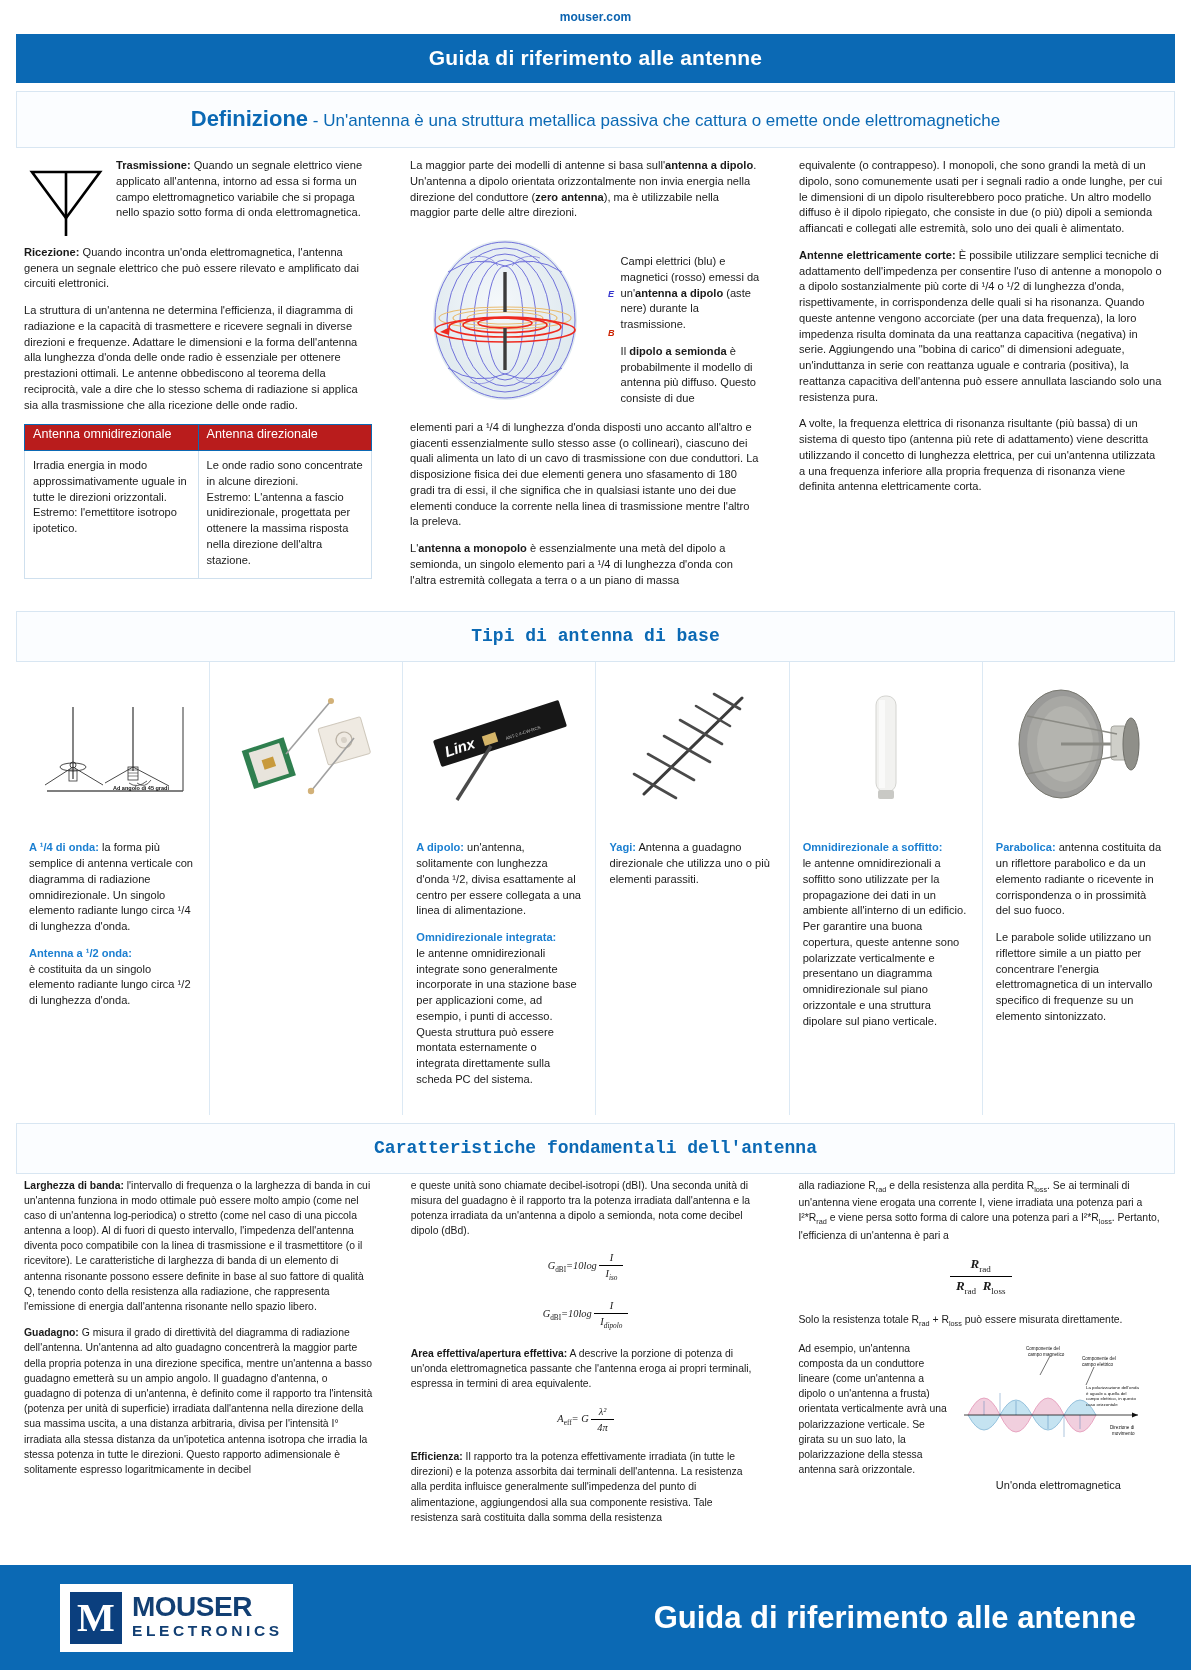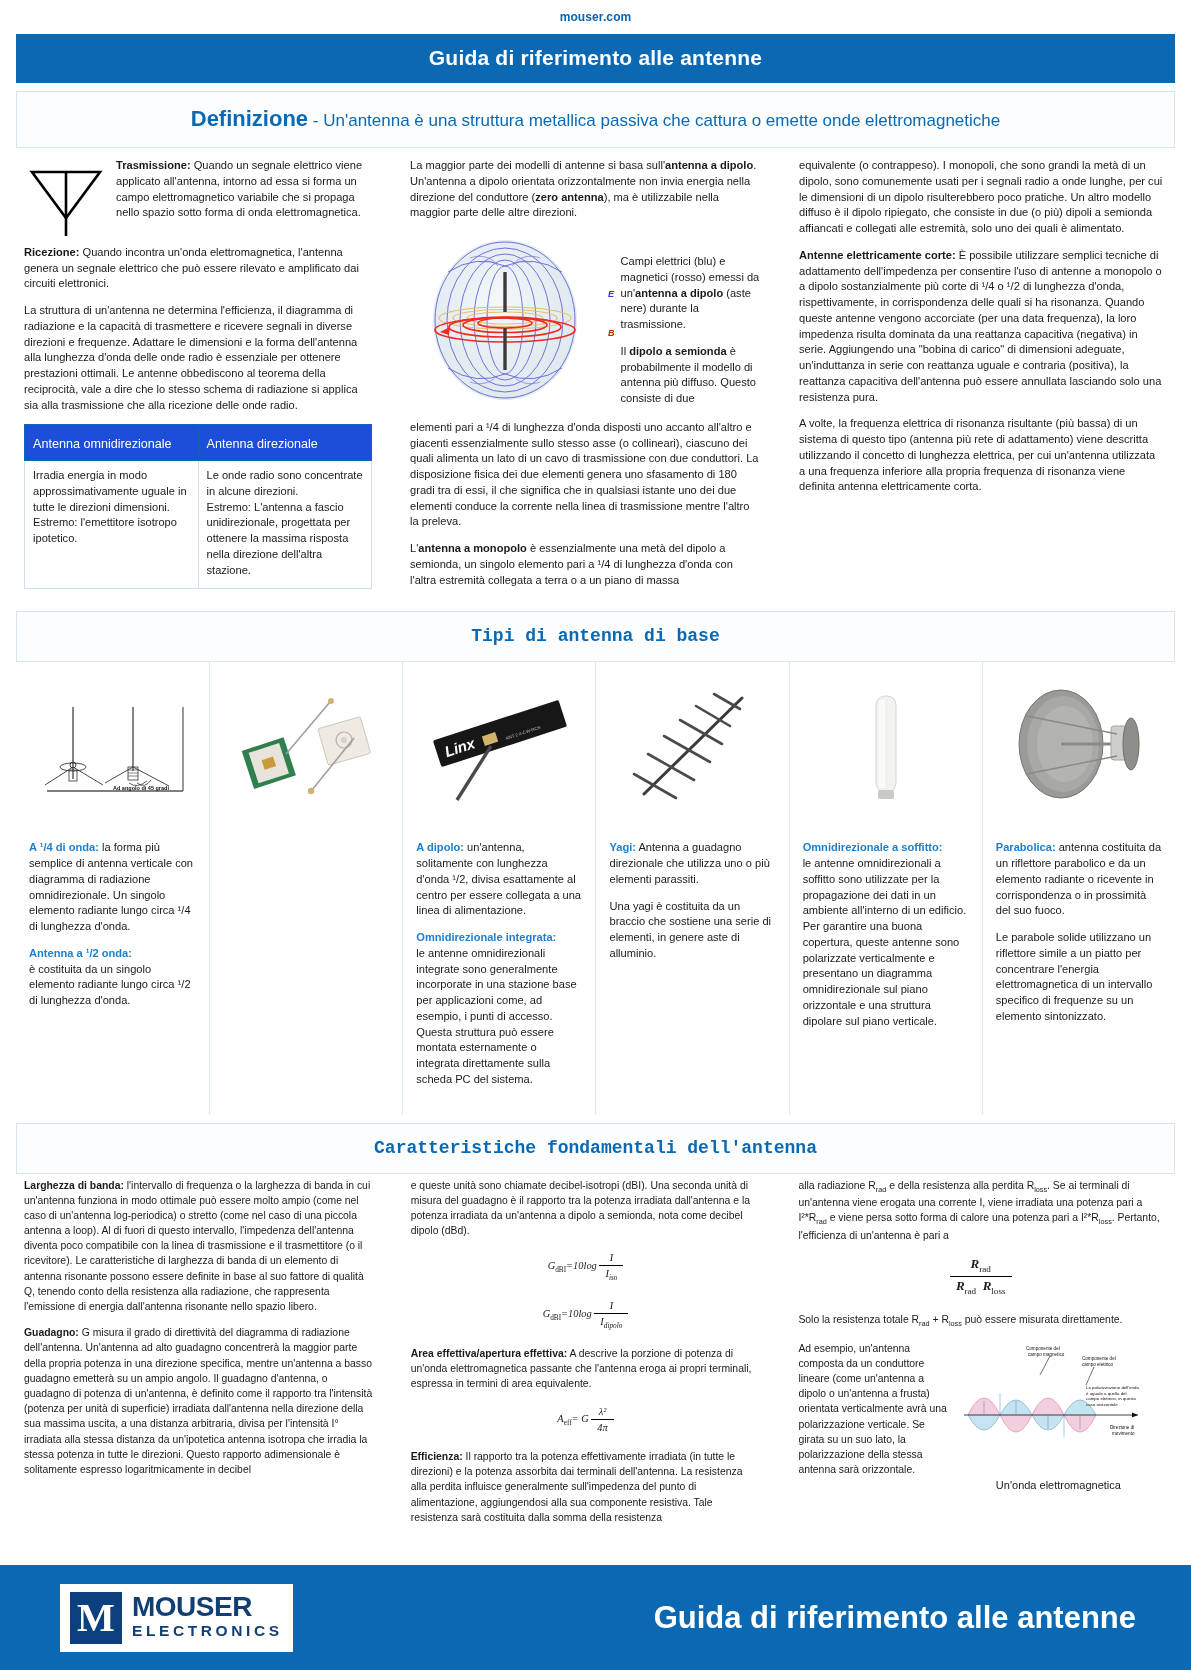--- a/index.html
+++ b/index.html
@@ -58,23 +58,23 @@
   .intro-row { display:flex; gap:8px; align-items:flex-start; }
   .ant-sym { width:84px; flex:0 0 84px; padding-top:4px; }
 
   table.omni {
     width:100%;
     border-collapse:collapse;
     margin-top:6px;
     font-size:11.1px;
   }
   table.omni th {
-    background:#1d4ed8; color:#fff; text-align:left;
+    background:#b91c1c; color:#fff; text-align:left;
     font-weight:normal; font-size:12.6px;
-    padding:11px 8px 6px;
+    padding:1px 8px 6px;
     border:1px solid #0b69b4;
   }
   table.omni td {
     border:1px solid #cfe0ee;
     vertical-align:top;
     padding:7px 8px 10px;
     width:50%;
     line-height:1.42;
   }
 
@@ -165,21 +165,21 @@
     <p><b>Ricezione:</b><span> Quando incontra un'onda elettromagnetica, l'antenna genera un segnale elettrico che può essere rilevato e amplificato dai circuiti elettronici.</span></p>
     <p>La struttura di un'antenna ne determina l'efficienza, il diagramma di radiazione e la capacità di trasmettere e ricevere segnali in diverse direzioni e frequenze. Adattare le dimensioni e la forma dell'antenna alla lunghezza d'onda delle onde radio è essenziale per ottenere prestazioni ottimali. Le antenne obbediscono al teorema della reciprocità, vale a dire che lo stesso schema di radiazione si applica sia alla trasmissione che alla ricezione delle onde radio.</p>
 
     <table class="omni">
       <tbody>
           <tr>
         <th>Antenna omnidirezionale</th>
         <th>Antenna direzionale</th>
       </tr>
       <tr>
-        <td style="white-space:pre-line">Irradia energia in modo approssimativamente uguale in tutte le direzioni dimensioni.
+        <td style="white-space:pre-line">Irradia energia in modo approssimativamente uguale in tutte le direzioni orizzontali.
 Estremo: l'emettitore isotropo ipotetico.</td>
         <td style="white-space:pre-line">Le onde radio sono concentrate in alcune direzioni.
 Estremo: L'antenna a fascio unidirezionale, progettata per ottenere la massima risposta nella direzione dell'altra stazione.</td>
       </tr>
     </tbody>
       </table>
   </div>
 
   <div class="col c2">
     <p><span>La maggior parte dei modelli di antenne si basa sull'</span><b>antenna a dipolo</b><span>. Un'antenna a dipolo orientata orizzontalmente non invia energia nella direzione del conduttore (</span><b>zero antenna</b><span>), ma è utilizzabile nella maggior parte delle altre direzioni.</span></p>
@@ -330,21 +330,20 @@
           <line x1="16" y1="92" x2="58" y2="116"></line>
           <line x1="30" y1="72" x2="76" y2="98"></line>
           <line x1="46" y1="54" x2="92" y2="80"></line>
           <line x1="62" y1="38" x2="104" y2="62"></line>
           <line x1="78" y1="24" x2="112" y2="44"></line>
           <line x1="96" y1="12" x2="122" y2="27"></line>
         </g>
       </svg>
     </div>
     <p><span class="k">Yagi:</span><span> Antenna a guadagno direzionale che utilizza uno o più elementi parassiti.</span></p>
-    <p>Una yagi è costituita da un braccio che sostiene una serie di elementi, in genere aste di alluminio.</p>
   </div>
 
   <div class="type-cell">
     <div class="type-img">
       <svg width="120" height="130" viewBox="0 0 120 130">
         <rect x="50" y="14" width="20" height="96" rx="9" fill="#f2f2f0" stroke="#d4d4d0"></rect>
         <rect x="53" y="18" width="6" height="88" fill="#fbfbfa" opacity=".9"></rect>
         <rect x="52" y="108" width="16" height="9" rx="2" fill="#c9c9c5"></rect>
       </svg>
     </div>

